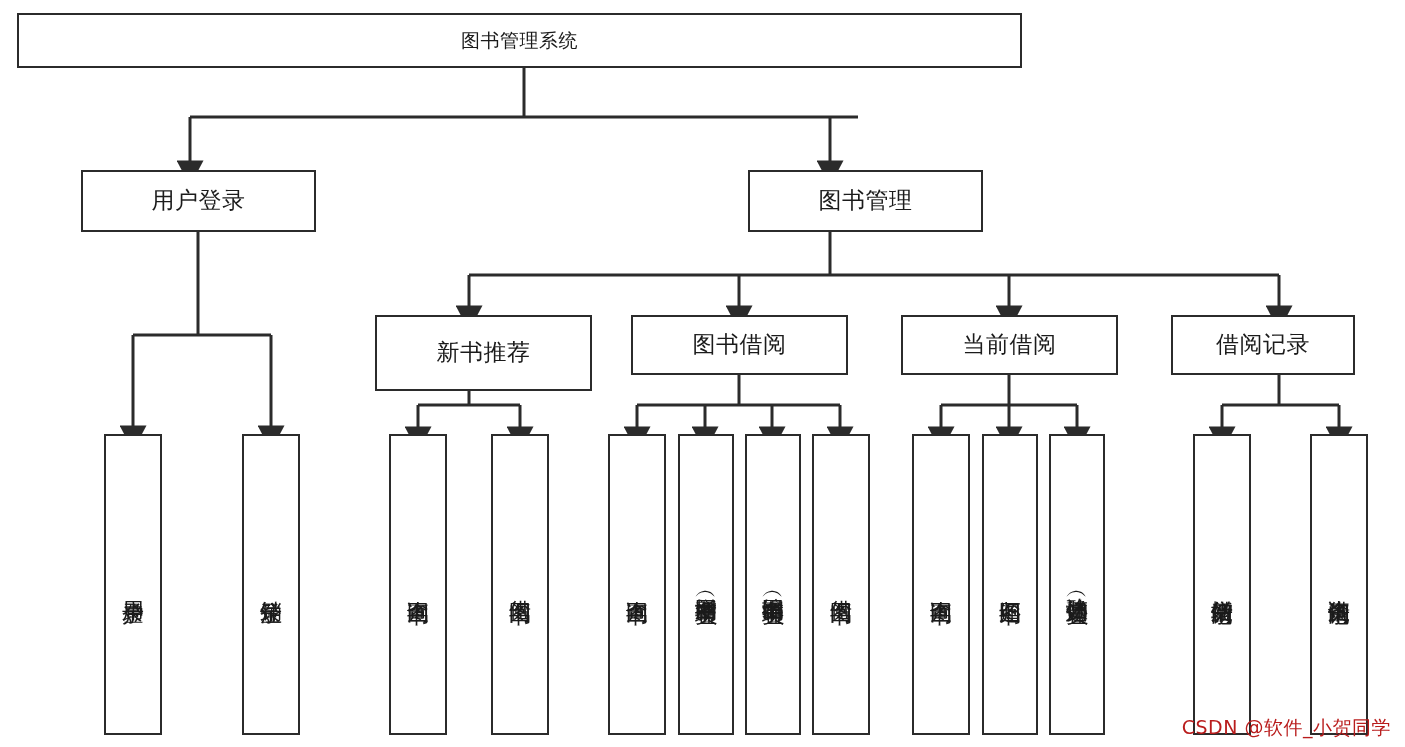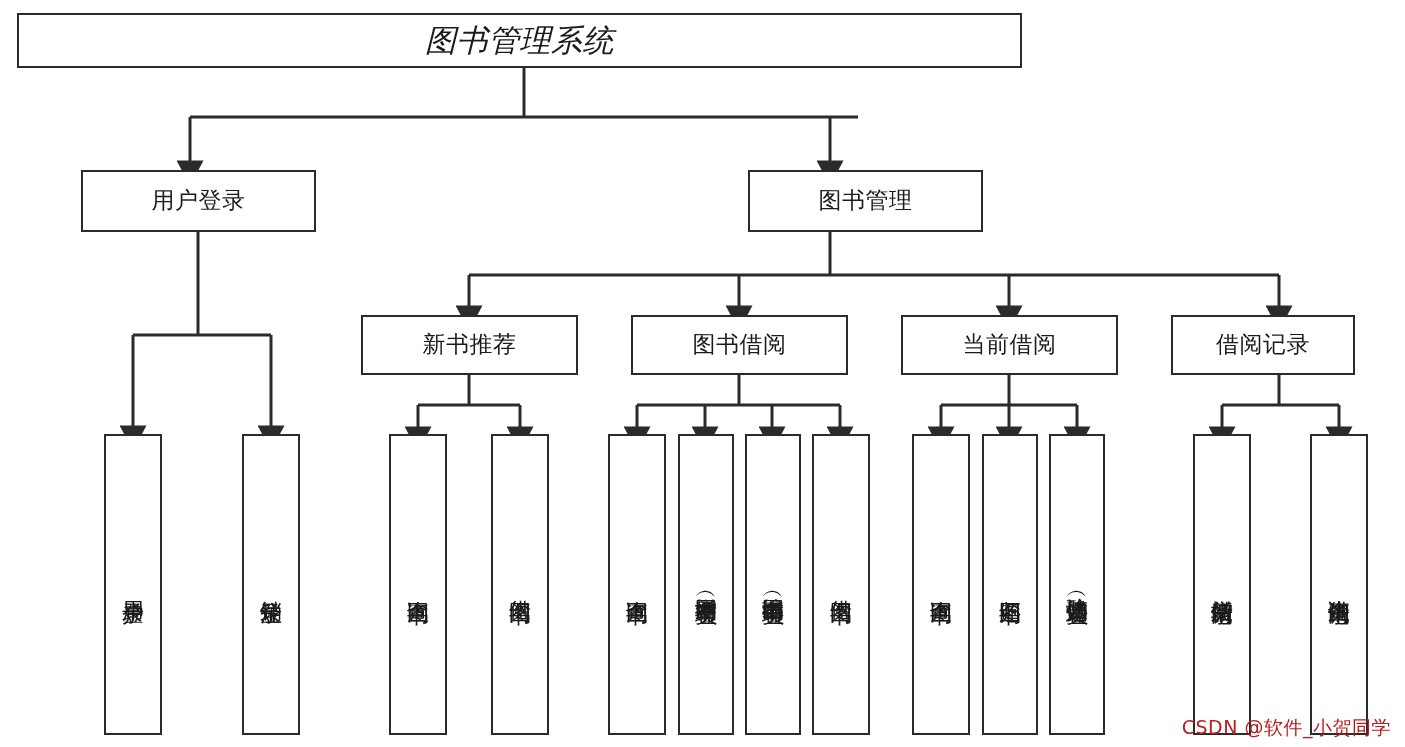--- a/index.html
+++ b/index.html
@@ -52,22 +52,21 @@
     writing-mode: vertical-rl;
     text-orientation: upright;
     display: block;
     white-space: nowrap;
   }
   .node-label {
     display: block;
   }
   
   .node.root {
-    font-size: 31px;
-    font-style: italic;
+    font-size: 19px;
   }
   
   #watermark {
     position: absolute;
     right: 14px;
     bottom: 6px;
     font-size: 19px;
     color: #b91c1c;
     letter-spacing: 0.5px;
     white-space: nowrap;
@@ -133,21 +132,21 @@
     <span class="node-label">图书管理系统</span>
   </div>
 
   <div class="node horiz" style="left:81px; top:170px; width:235px; height:62px;">
     <span class="node-label">用户登录</span>
   </div>
   <div class="node horiz" style="left:712px; top:170px; width:235px; height:62px;margin-left:36px;">
     <span class="node-label">图书管理</span>
   </div>
 
-  <div class="node horiz" style="left:361px; top:315px; width:217px; height:60px;">
+  <div class="node horiz" style="left:375px; top:315px; width:217px; height:76px;">
     <span class="node-label">新书推荐</span>
   </div>
   <div class="node horiz" style="left:631px; top:315px; width:217px; height:60px;">
     <span class="node-label">图书借阅</span>
   </div>
   <div class="node horiz" style="left:901px; top:315px; width:217px; height:60px;justify-content:center;">
     <span class="node-label">当前借阅</span>
   </div>
   <div class="node horiz" style="left:1171px; top:315px; width:184px; height:60px;">
     <span class="node-label">借阅记录</span>

